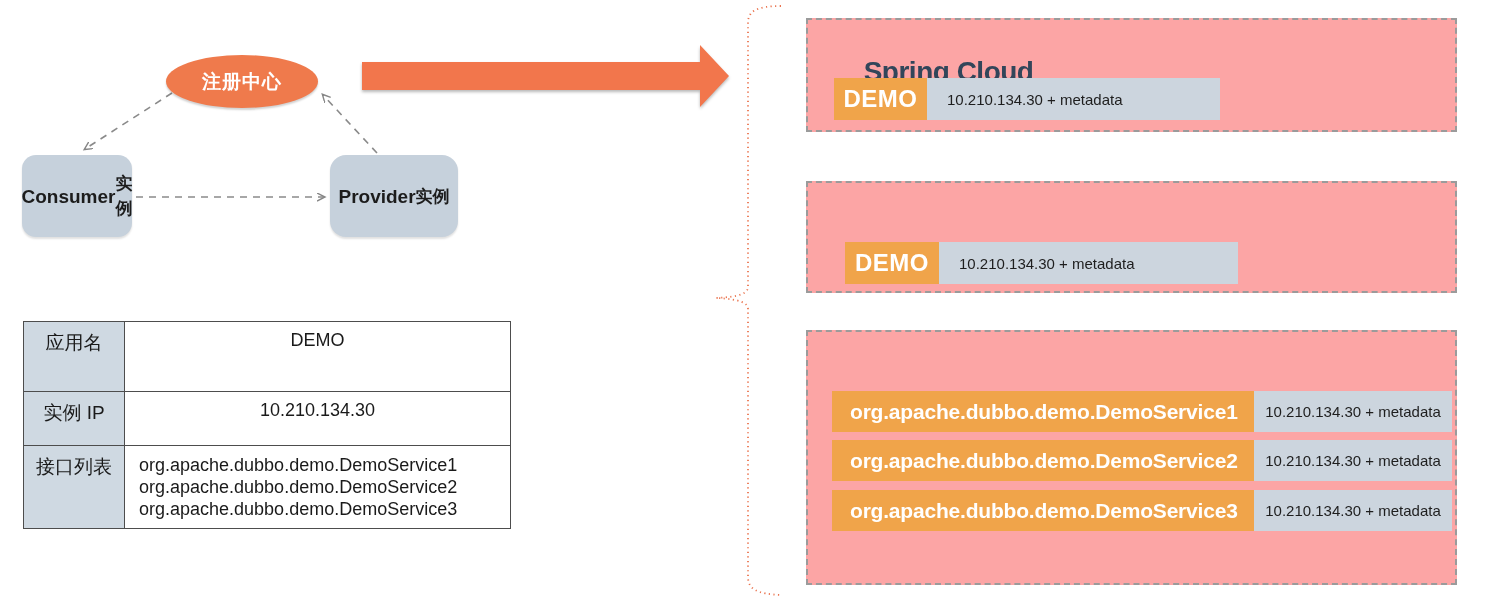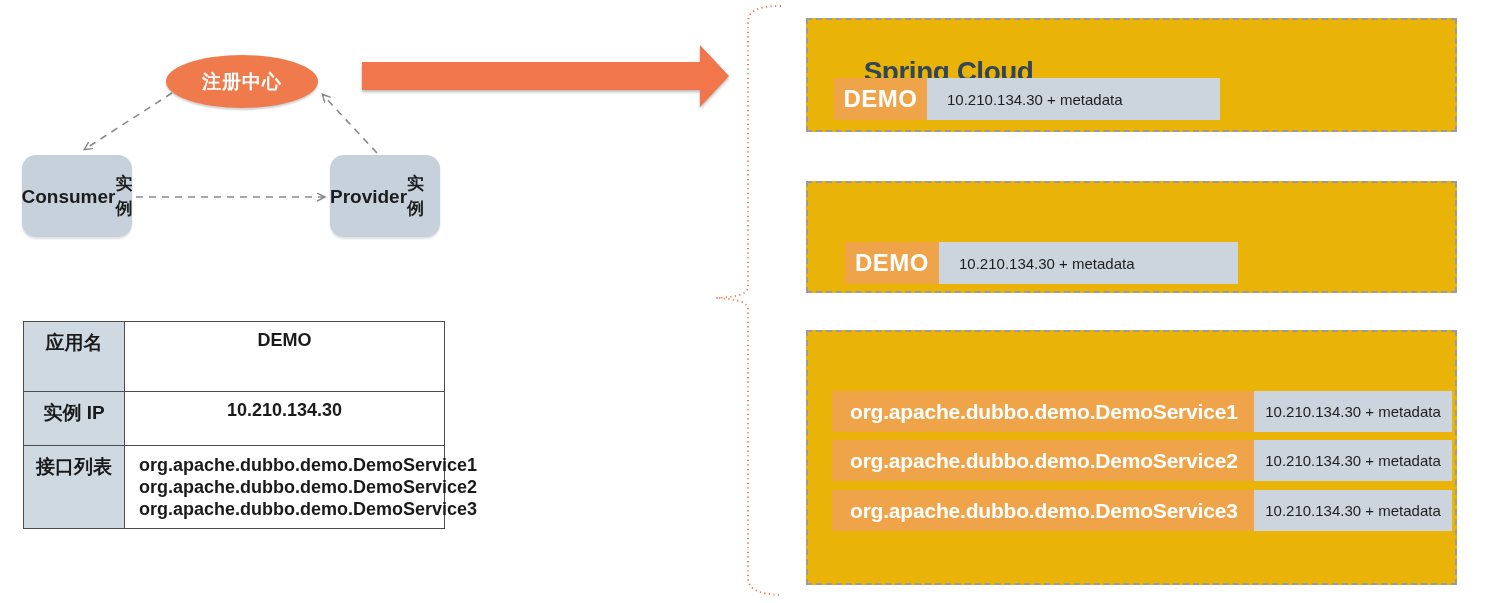--- a/index.html
+++ b/index.html
@@ -19,41 +19,41 @@
   }
   .instance-node{
     position:absolute;width:110px;height:82px;background:#c6d1dc;border-radius:14px;
     display:flex;flex-direction:row;align-items:center;justify-content:center;
     color:#1c1c1c;font-weight:bold;line-height:25px;
     box-shadow:0 2px 2px rgba(0,0,0,0.12);
   }
   .instance-node .en{font-size:19px;}
   .instance-node .cn{font-size:17px;}
   #consumer-node{left:22px;top:155px;}
-  #provider-node{left:330px;top:155px;width:110px;}
+  #provider-node{left:330px;top:155px;width:128px;border-radius:16px;}
 
   
   .app-table{
-    position:absolute;left:23px;top:321px;width:422px;border-collapse:collapse;
-    font-size:18px;color:#1a1a1a;table-layout:fixed;font-weight:bold;
+    position:absolute;left:23px;top:321px;width:488px;border-collapse:collapse;
+    font-size:18px;color:#1a1a1a;table-layout:fixed;
   }
   .app-table td{border:1px solid #4d4d4d;vertical-align:top;padding:6px 4px 4px 4px;}
   .app-table td.lbl{
     width:92px;background:#cfd9e2;text-align:center;font-size:19px;padding-top:8px;
   }
   .app-table td.val{text-align:center;padding-top:8px;}
   .app-table tr.r1 td{height:57px;}
   .app-table tr.r2 td{height:41px;}
   .app-table tr.r3 td{height:70px;}
   .app-table td.val-list{text-align:left;padding-left:14px;line-height:22px;font-size:18px;}
 
   
   .panel{
     position:absolute;left:806px;width:651px;box-sizing:border-box;
-    border:2px dashed #9b9b9b;background:#eab308;
+    border:2px dashed #9b9b9b;background:#fca5a5;
   }
   #panel-spring{top:18px;height:114px;}
   #panel-k8s{top:181px;height:112px;}
   #panel-dubbo{top:330px;height:255px;}
   .panel-title{
     position:absolute;left:12px;top:4px;
     font-size:28px;font-weight:bold;color:#32465a;letter-spacing:-0.5px;white-space:pre;
   }
   .squiggle{
     text-decoration-line:underline;text-decoration-style:wavy;

